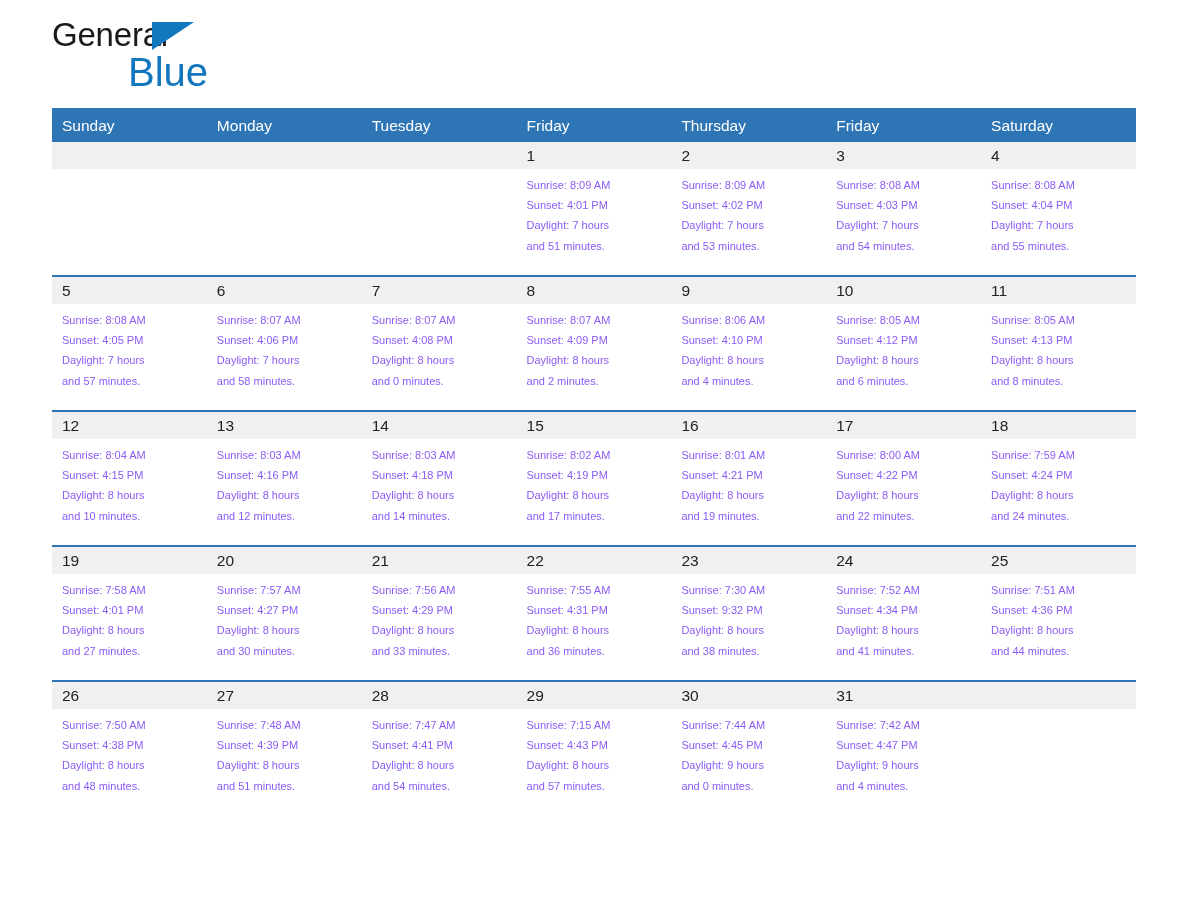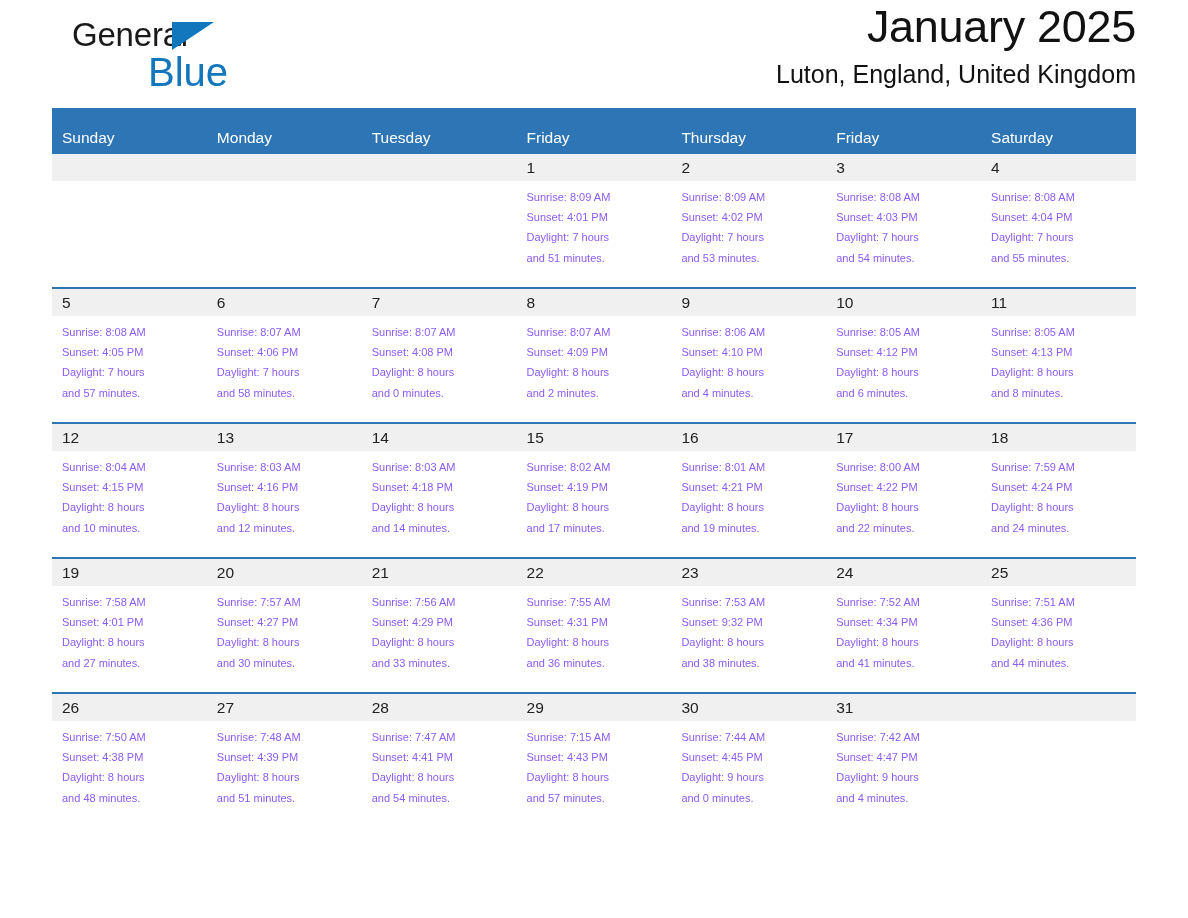--- a/index.html
+++ b/index.html
@@ -23,21 +23,21 @@
   }
 
   
   .topbar {
     position: relative;
     height: 108px;
     margin: 0 52px;
   }
   .logo {
     position: absolute;
-    left: 20px;
+    left: 0;
     top: 10px;
     width: 260px;
     height: 86px;
   }
   .logo-general {
     font-size: 33px;
     line-height: 1;
     color: #1a1a1a;
     letter-spacing: -0.2px;
     font-weight: 400;
@@ -96,21 +96,21 @@
     width: 1084px;
   }
   table.cal col { width: 154.857px; }
 
   thead th {
     background: #2e75b6;
     color: #ffffff;
     font-size: 15.5px;
     font-weight: 400;
     text-align: left;
-    padding: 21px 0 7px 10px;
+    padding: 9px 0 7px 10px;
     height: 30px;
     vertical-align: middle;
   }
 
   tr.week-row td {
     vertical-align: top;
     padding: 0;
     border-top: 2px solid #2e75b6;
   }
   tr.week-row.first-week td { border-top: none; }
@@ -139,24 +139,20 @@
 </head>
 <body>
 
 <div class="page">
 
   <div class="topbar">
     <div class="logo">
       <span class="logo-general">General</span>
       <span class="logo-tri"></span>
       <span class="logo-blue">Blue</span>
-    </div>
-    <div class="title-block">
-      <h1 class="month-title">January 2025</h1>
-      <h2 class="location-title">Luton, England, United Kingdom</h2>
     </div>
   </div>
 
   <div class="calendar">
     <table class="cal">
       <colgroup>
         <col>
           <col>
           <col>
           <col>
@@ -437,21 +433,21 @@
                   <div>Sunset: 4:31 PM</div>
                   <div>Daylight: 8 hours</div>
                   <div>and 36 minutes.</div>
                 </div>
               </div>
             </td>
             <td>
               <div class="cell">
                 <div class="daynum-band">23</div>
                 <div class="info">
-                  <div>Sunrise: 7:53 AM</div>
+                  <div>Sunrise: 7:30 AM</div>
                   <div>Sunset: 9:32 PM</div>
                   <div>Daylight: 8 hours</div>
                   <div>and 38 minutes.</div>
                 </div>
               </div>
             </td>
             <td>
               <div class="cell">
                 <div class="daynum-band">24</div>
                 <div class="info">

